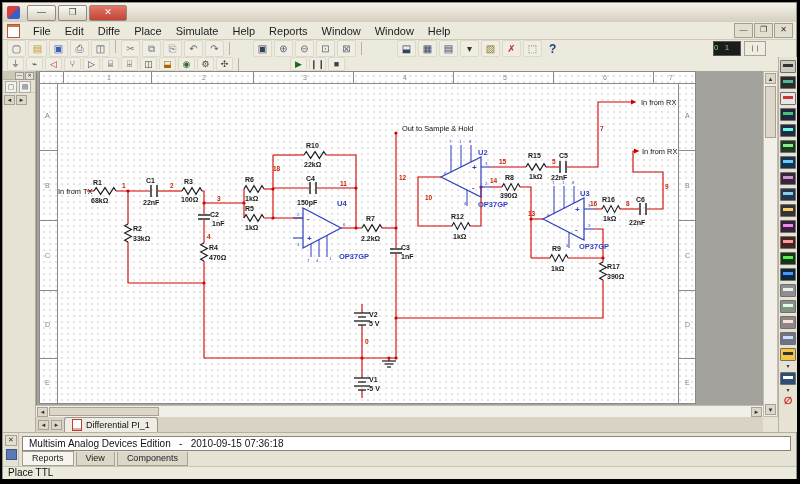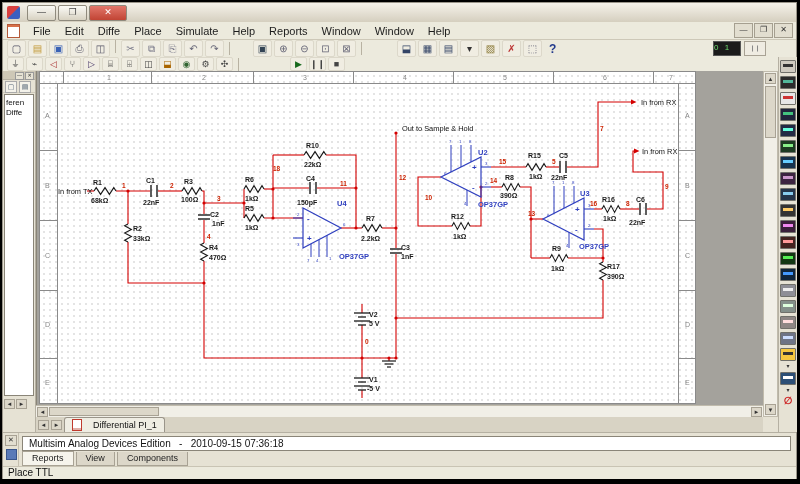--- a/index.html
+++ b/index.html
@@ -54,21 +54,21 @@
   background-image:radial-gradient(circle,#c4c4c4 .6px,transparent .8px);background-size:6px 6px;background-position:2px 2px}
 #schem{position:absolute;left:0;top:0}
 .vscroll{left:763px;top:71px;width:15px;height:346px;background:#f1efe7;border:1px solid #c0bbac;box-sizing:border-box}
 .vbtn{position:absolute;left:1px;width:11px;height:11px;background:#dcd7c9;border:1px solid #a8a294;
   font-size:6px;text-align:center;line-height:10px;color:#333;box-sizing:border-box}
 .vthumb{position:absolute;left:1px;top:14px;width:11px;height:52px;background:#dcd7c9;border:1px solid #a8a294;box-sizing:border-box}
 .hscroll{left:36px;top:405px;width:727px;height:12px;background:#f1efe7;border-top:1px solid #c0bbac;
   display:flex;align-items:center;gap:1px;padding:0 1px;box-sizing:border-box}
 .hthumb{width:110px;height:9px;background:#dcd7c9;border:1px solid #a8a294;box-sizing:border-box}
 .tabrow{left:36px;top:417px;width:727px;height:15px;background:#d8d3c4;display:flex;align-items:flex-end;gap:2px;padding-left:2px;box-sizing:border-box}
-.tab{display:flex;align-items:center;gap:11px;background:#efede3;border:1px solid #9a958a;border-bottom:none;
+.tab{display:flex;align-items:center;gap:4px;background:#efede3;border:1px solid #9a958a;border-bottom:none;
   border-radius:3px 3px 0 0;height:14px;padding:0 7px;font-size:9px;color:#111}
 .tab-icon{width:8px;height:10px;background:#fff;border:1px solid #c03a2e;
   box-shadow:inset 0 -2px 0 #e0b0a8}
 .instruments{left:778px;top:57px;width:19px;height:375px;background:#e6e2d4;border-left:1px solid #b5b0a2;
   display:flex;flex-direction:column;align-items:center;padding-top:3px;gap:3px;box-sizing:border-box}
 .inst{width:14px;height:11px;border:1px solid #70706a;border-radius:1px;position:relative;flex:0 0 auto}
 .inst i{position:absolute;left:2px;top:3px;right:2px;height:3px}
 .instarrow{font-size:6px;line-height:5px;color:#333;flex:0 0 auto}
 .probe{font-size:10px;color:#c22;line-height:9px;font-weight:bold;flex:0 0 auto}
 .sheetpanel{left:3px;top:432px;width:793px;height:34px;background:#e6e2d4;border-top:1px solid #b5b0a2;box-sizing:border-box}
@@ -184,24 +184,20 @@
 
 <div class="abs leftpanel">
   <div class="lp-head">
     <span class="lp-hbtn">—</span>
     <span class="lp-hbtn">✕</span>
   </div>
   <div class="lp-tools">
     <span class="lp-tool">▢</span>
     <span class="lp-tool">▤</span>
   </div>
-  <div class="lp-list" id="dt-items">
-      <div class="lp-item">feren</div>
-      <div class="lp-item">Diffe</div>
-    </div>
   <div class="lp-scroll">
     <span class="sbtn">◄</span>
     <span class="sbtn">►</span>
   </div>
 </div>
 
 <div class="abs workspace">
   <div class="sheet"></div>
   <svg id="schem" width="727" height="334" viewBox="36 71 727 334">
       <rect x="38.5" y="71.5" width="656" height="332" fill="none" stroke="#8a8a8a"></rect>

